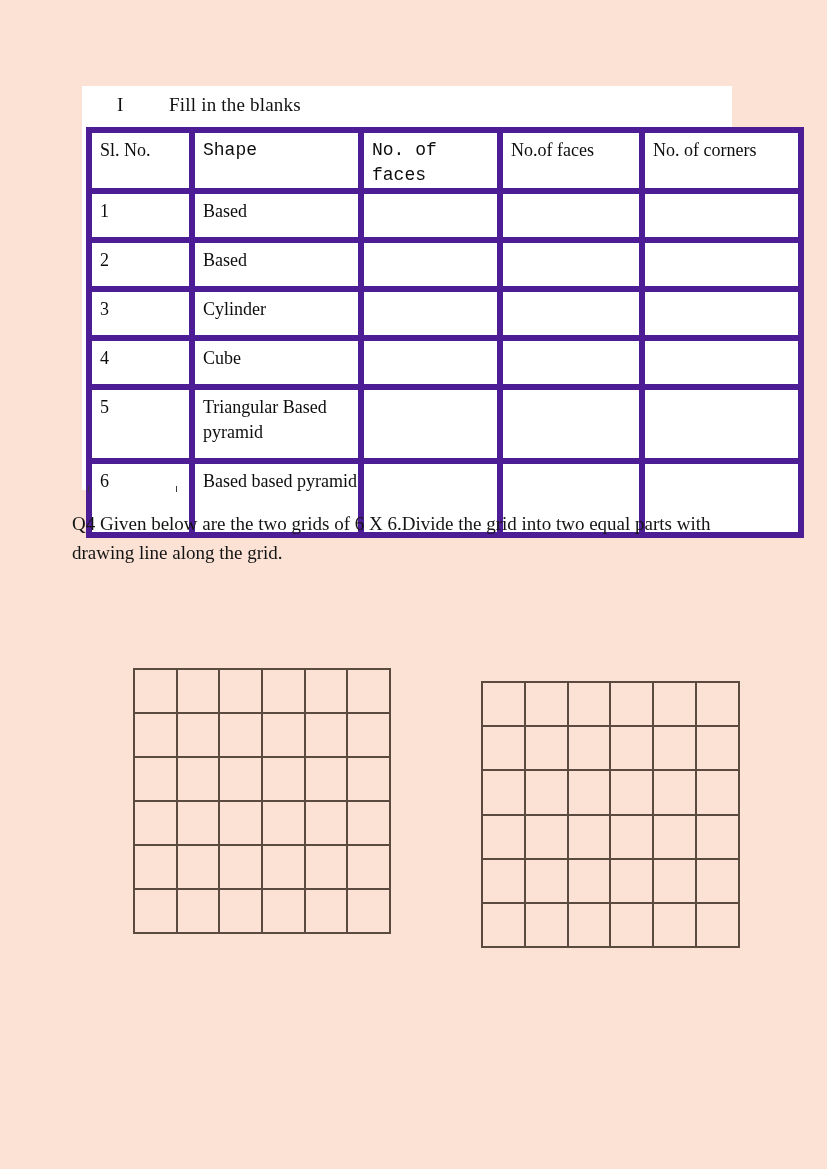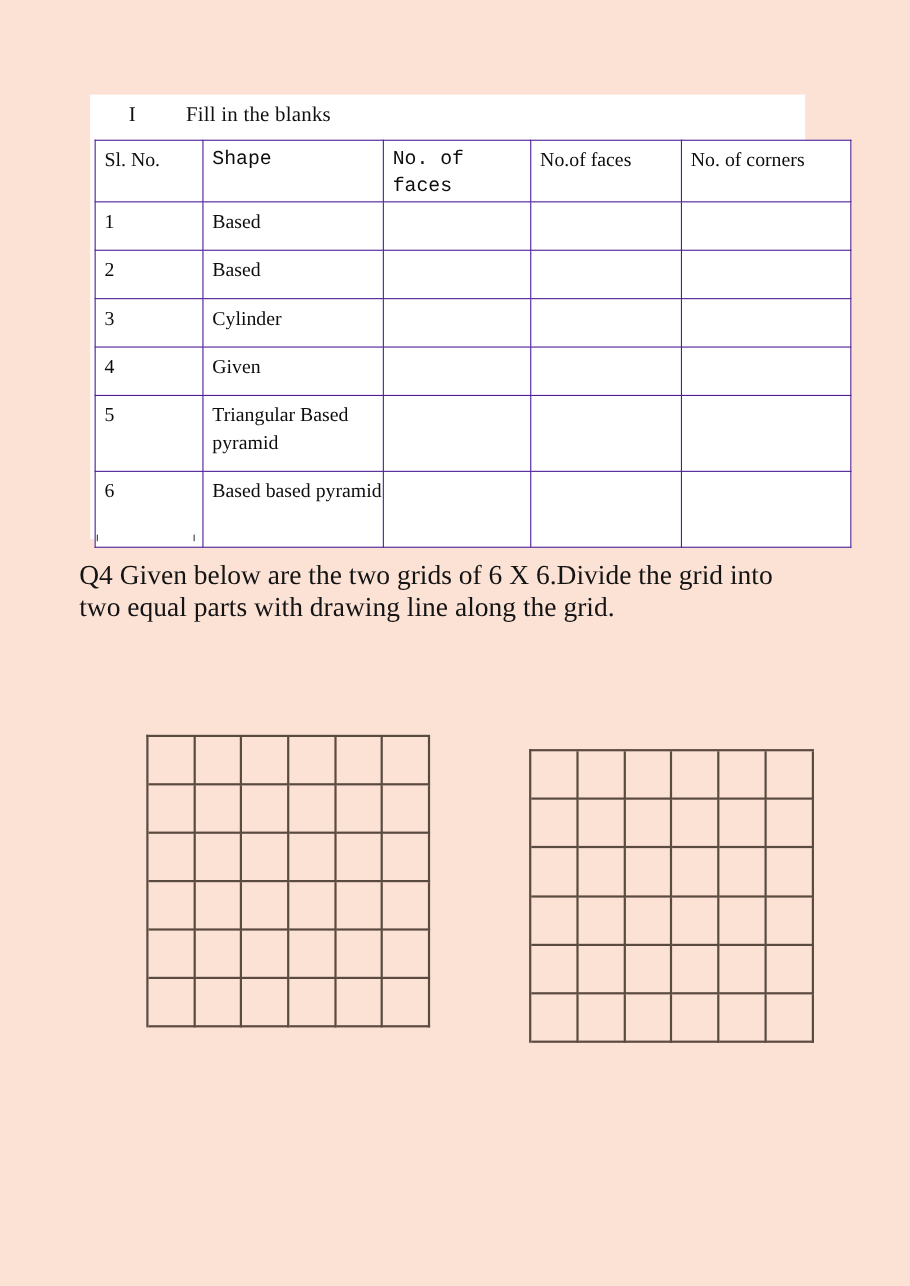--- a/index.html
+++ b/index.html
@@ -44,21 +44,21 @@
   #blanks-table {
     position: absolute;
     left: 4px;
     top: 41px;
     border-collapse: collapse;
     table-layout: fixed;
     width: 642px;
     background: #ffffff;
   }
   #blanks-table td, #blanks-table th {
-    border: 1px solid #4c1d95;
+    border: 6px solid #4c1d95;
     font-weight: normal;
     text-align: left;
     vertical-align: top;
     padding: 5px 0 0 8px;
     font-size: 18px;
     line-height: 25px;
     color: #0d0d0d;
     background: #ffffff;
   }
   #blanks-table th { height: 38px; }
@@ -77,21 +77,21 @@
     width: 1px;
     background: #3a3a3a;
   }
 
   
   #q4-text {
     position: absolute;
     left: 72px;
     top: 509px;
     width: 660px;
-    font-size: 25px;
+    font-size: 19px;
     line-height: 29px;
     color: #141414;
   }
 
   
   .puzzle-grid {
     position: absolute;
     display: grid;
     background: transparent;
     border-top: 2px solid #5b4a40;
@@ -154,21 +154,21 @@
       </tr>
       <tr class="row-short">
         <td>3</td>
         <td>Cylinder</td>
         <td></td>
         <td></td>
         <td></td>
       </tr>
       <tr class="row-short">
         <td>4</td>
-        <td>Given</td>
+        <td>Cube</td>
         <td></td>
         <td></td>
         <td></td>
       </tr>
       <tr class="row-tall">
         <td>5</td>
         <td>Triangular Based pyramid</td>
         <td></td>
         <td></td>
         <td></td>

